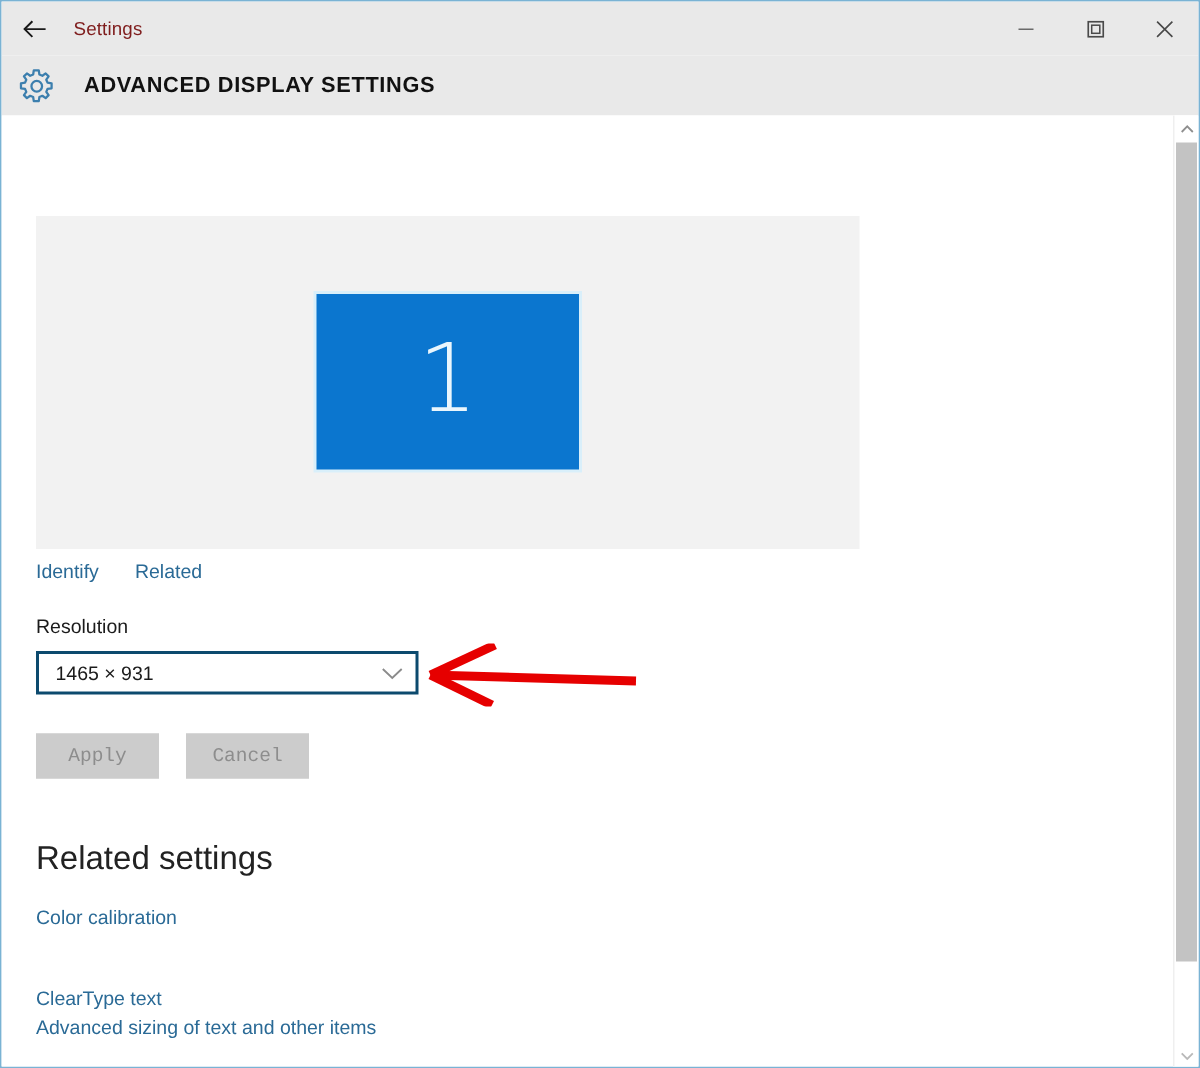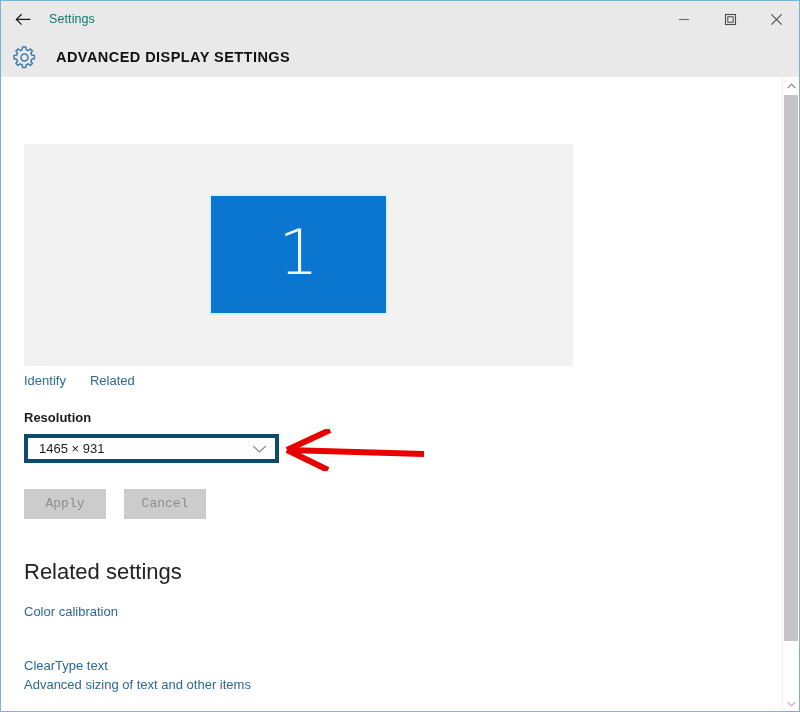--- a/index.html
+++ b/index.html
@@ -41,21 +41,21 @@
     display: flex;
     align-items: center;
     justify-content: center;
     background: transparent;
     border: 0;
     padding: 0;
   }
   #back-btn svg { display: block; }
   #app-title {
     font-size: 12.5px;
-    color: #0f766e;
+    color: #7f1d1d;
     letter-spacing: .1px;
     margin-left: 4px;
   }
   .winctrl-group {
     position: absolute;
     right: 0; top: 0;
     height: 36px;
     display: flex;
   }
   .winctrl {
@@ -155,29 +155,28 @@
     white-space: nowrap;
     cursor: pointer;
   }
 
   
   #resolution-label {
     position: absolute;
     left: 23px; top: 333px;
     font-size: 13px;
     color: #1b1b1b;
-    font-weight: bold;
   }
   #resolution-select {
     position: absolute;
     left: 23px; top: 357px;
     width: 255px;
     height: 29px;
     box-sizing: border-box;
-    border: 4px solid #0c4a6e;
+    border: 2px solid #0c4a6e;
     background: #ffffff;
     display: flex;
     align-items: center;
     padding: 0 8px 0 11px;
   }
   #resolution-value {
     flex: 1;
     font-size: 13px;
     color: #1b1b1b;
     white-space: nowrap;

